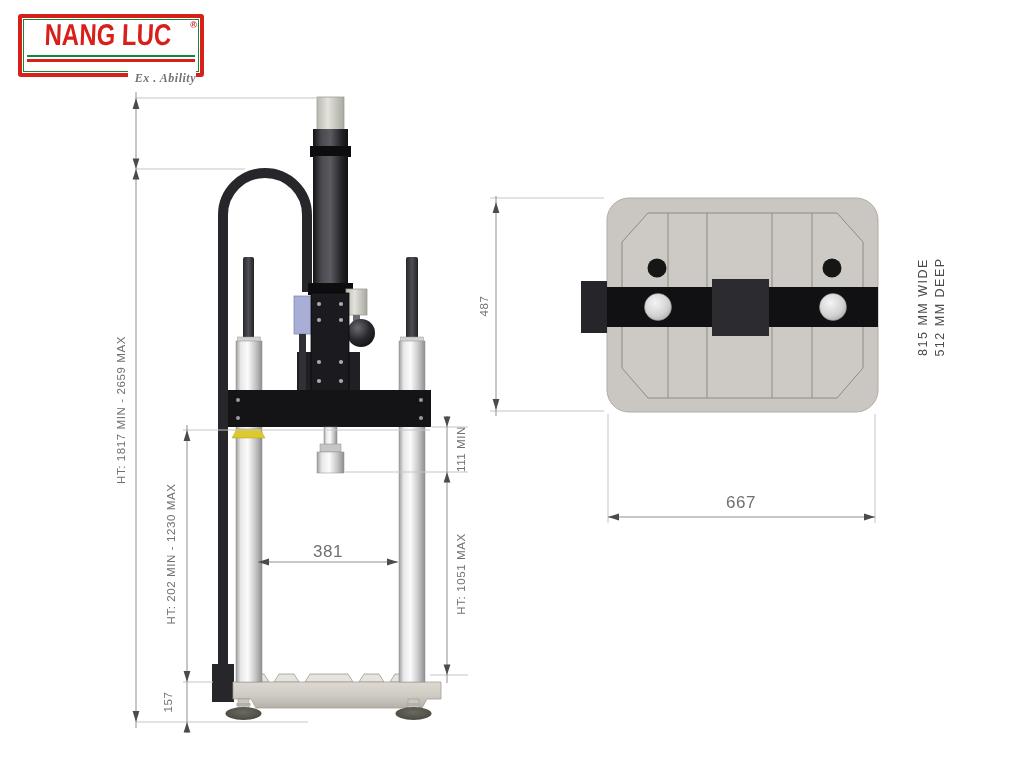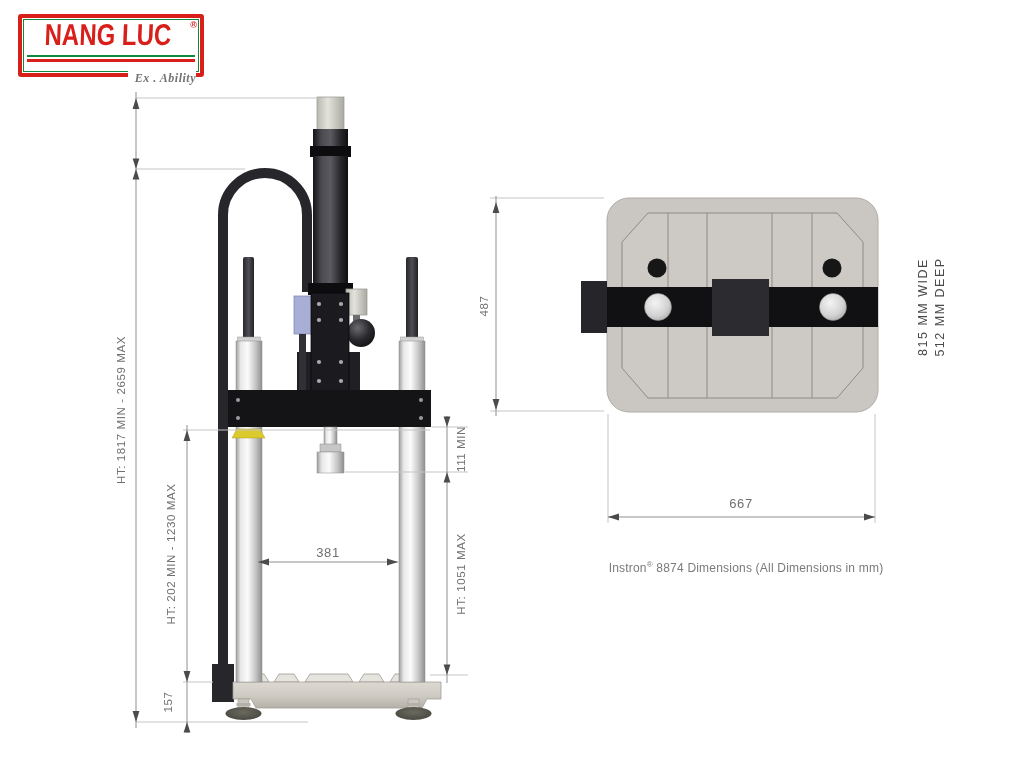--- a/index.html
+++ b/index.html
@@ -19,21 +19,21 @@
   .rule-green{height:2px;background:#0f8a3c;margin-bottom:2px;}
   .rule-red{height:2.5px;background:#d81f1a;}
   .logo-tagline{position:absolute;right:4px;top:31px;background:#ffffff;padding-left:7px;
         color:#737373;font-family:"Liberation Serif", serif;font-style:italic;font-weight:bold;
         font-size:12px;letter-spacing:0.5px;white-space:nowrap;margin-top:22px;}
 
   
   .vlabel{position:absolute;transform:translate(-50%,-50%) rotate(-90deg);white-space:nowrap;
           color:#707070;font-size:11.5px;letter-spacing:0.6px;}
   .hlabel{position:absolute;transform:translate(-50%,-50%);white-space:nowrap;
-          color:#707070;font-size:13px;letter-spacing:0.6px;}
+          color:#707070;font-size:17px;letter-spacing:0.6px;}
   .plate-size{color:#4a4a4a;font-size:12.5px;letter-spacing:1.5px;line-height:1.35;text-align:center;}
   .caption{position:absolute;transform:translate(-50%,-50%);white-space:nowrap;
            color:#7a7a7a;font-size:12px;letter-spacing:0.2px;}
   .caption sup{font-size:8px;}
 </style>
 </head>
 <body>
 
 <div id="canvas">
 
@@ -259,15 +259,14 @@
   <div class="vlabel" style="left:461px;top:449px;">111 MIN</div>
   <div class="vlabel" style="left:461px;top:574px;">HT: 1051 MAX</div>
   <div class="vlabel" style="left:484px;top:306px;">487</div>
   <div class="hlabel" style="left:741px;top:503px;">667</div>
 
   <div class="vlabel plate-size" style="left:932px;top:307px;">
     <div>815 MM WIDE</div>
     <div>512 MM DEEP</div>
   </div>
 
-  <div class="caption" style="left:746px;top:567px;"><span>Instron</span><sup>®</sup><span> 8874 Dimensions (All Dimensions in mm)</span></div>
 
 </div>
 
 </body></html>

